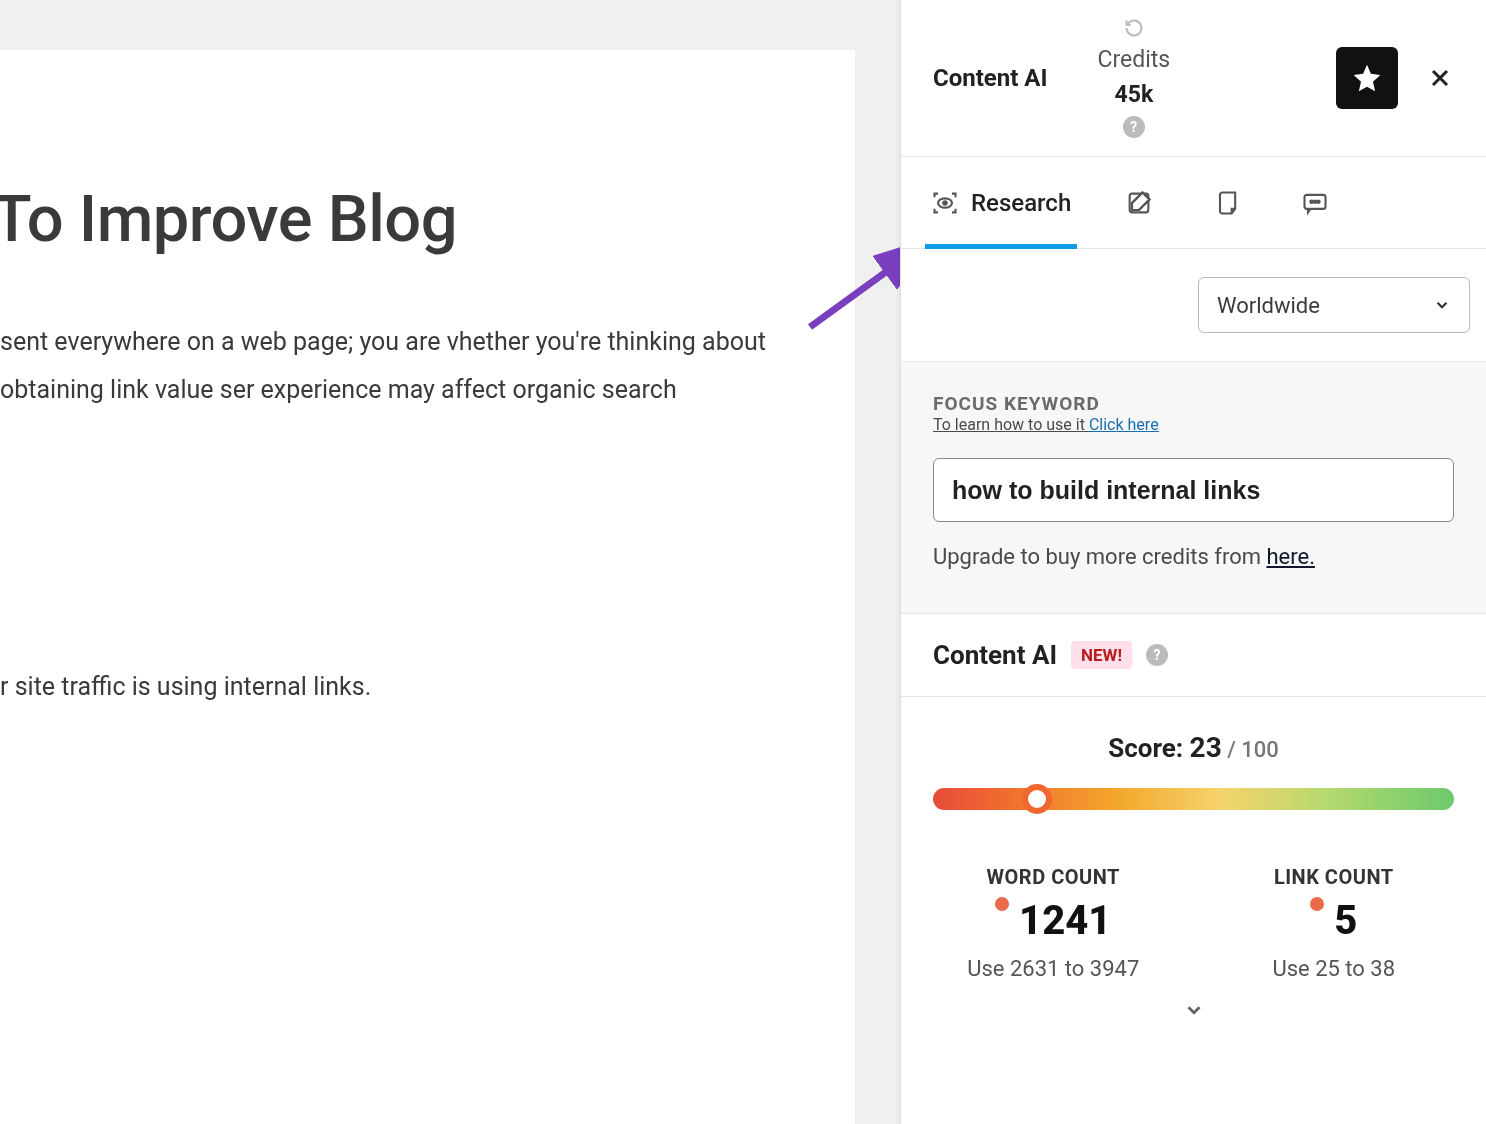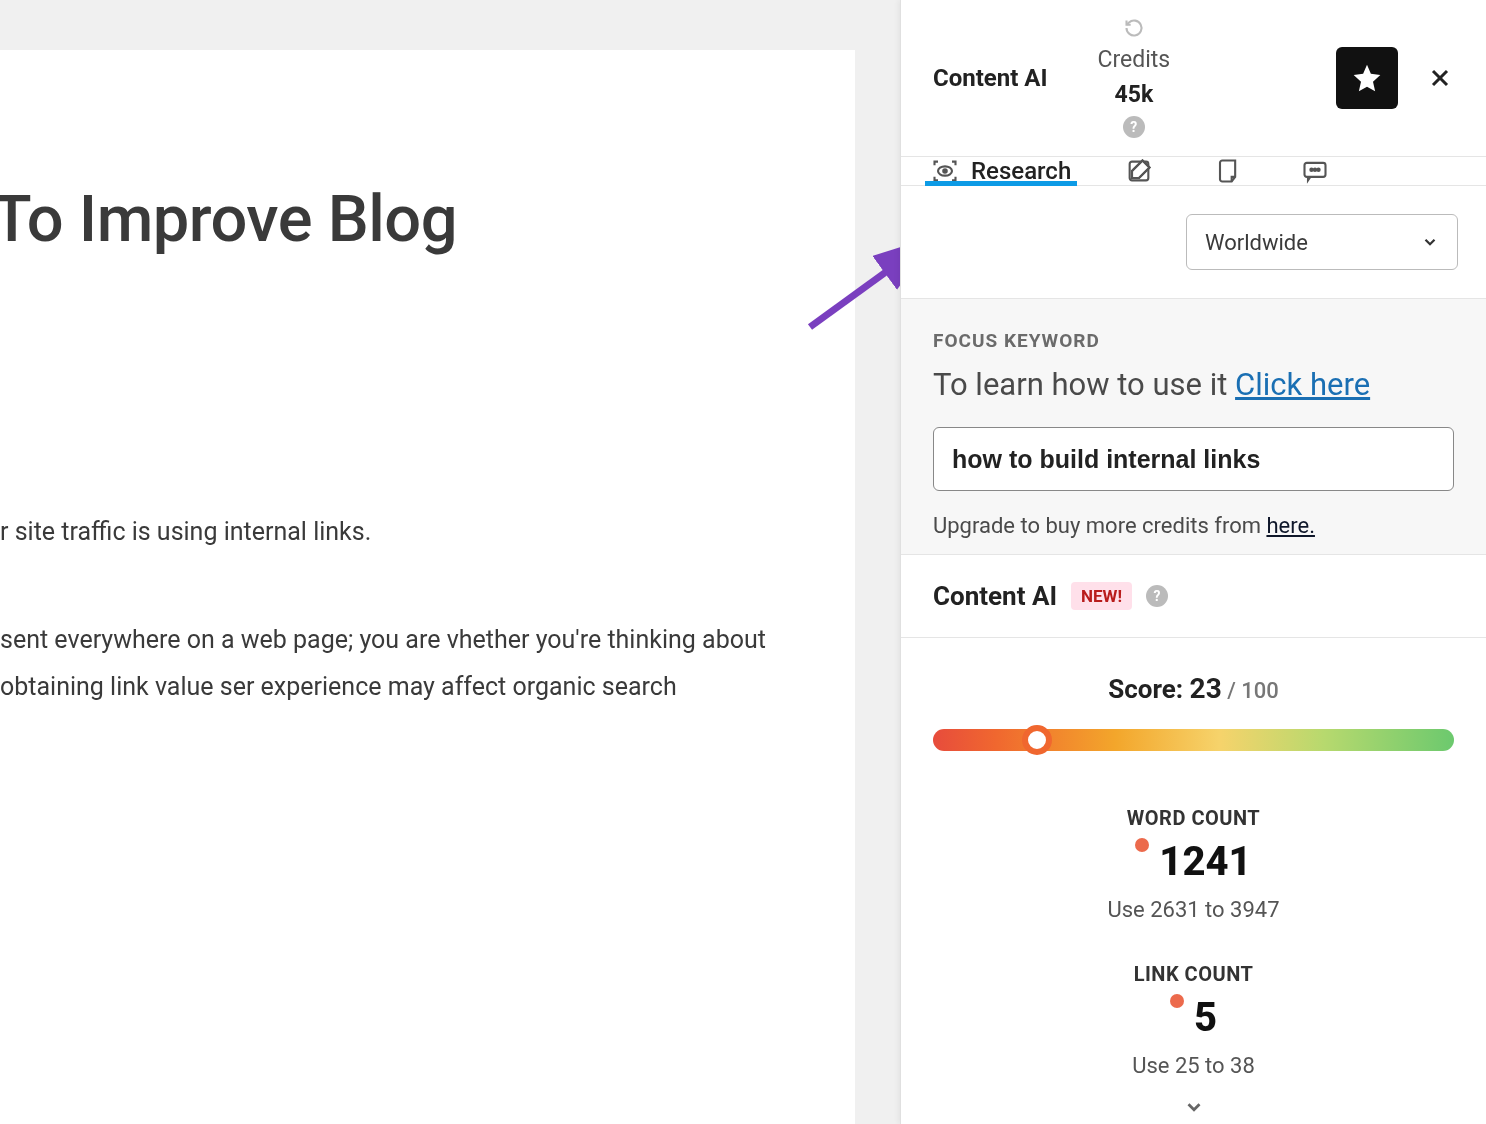--- a/index.html
+++ b/index.html
@@ -153,53 +153,54 @@
     bottom: -1px;
     height: 5px;
     background: #0d9be6;
   }
   .tab-icon-only { width: 40px; justify-content: center; }
 
   
   .region-row {
     display: flex;
     justify-content: flex-end;
-    padding: 28px 28px 28px 28px;
+    padding: 28px 16px 28px 28px;
     border-bottom: 1px solid #e5e5e5;
   }
   .region-select {
     width: 272px;
     height: 56px;
     border: 1px solid #bbb;
     border-radius: 6px;
     display: flex;
     align-items: center;
     justify-content: space-between;
     padding: 0 18px;
     font-size: 22px;
     color: #3a3a3a;
   }
   .region-select svg { width: 18px; height: 18px; color: #333; }
 
   
   .focus-section {
     background: #f7f7f7;
-    padding: 30px 32px 16px 32px;
+    padding: 30px 32px 44px 32px;
     border-bottom: 1px solid #e5e5e5;
   }
   .focus-heading {
     font-size: 19px;
     font-weight: 700;
     color: #6b6b6b;
     letter-spacing: 1px;
   }
   .focus-sub {
-    margin-top: 14px;
-    font-size: 31px;
+    margin-top: 0;
+    font-size: 16px;
     color: #4a4a4a;
+    text-decoration: underline;
   }
   .focus-sub a { color: #1a6fb3; text-decoration: underline; }
   .keyword-input {
     margin-top: 24px;
     width: 100%;
     height: 64px;
     border: 1px solid #888;
     border-radius: 6px;
     background: #fff;
     font-size: 25px;
@@ -271,21 +272,20 @@
     background: #fff;
     border: 6px solid #f0672f;
     border-radius: 50%;
   }
 
   .metrics-row {
     display: flex;
     margin-top: 55px;
     gap: 40px;
     justify-content: space-around;
-    flex-direction: column;
   }
   .metric {
     flex: 1;
     text-align: center;
   }
   .metric-label {
     font-size: 20px;
     font-weight: 700;
     color: #333;
     letter-spacing: 0.5px;
@@ -327,22 +327,22 @@
     top: 222px;
     pointer-events: none;
   }
 </style>
 </head>
 <body>
 
 <div class="main-content">
   <div class="editor-area">
     <h1 class="editor-title">To Improve Blog</h1>
+    <p class="editor-para p2">sent everywhere on a web page; you are vhether you're thinking about obtaining link value ser experience may affect organic search</p>
     <p class="editor-para p1">r site traffic is using internal links.</p>
-    <p class="editor-para p2">sent everywhere on a web page; you are vhether you're thinking about obtaining link value ser experience may affect organic search</p>
   </div>
 </div>
 
 <svg class="arrow" width="160" height="120">
   <defs>
     <marker id="ahead" markerWidth="10" markerHeight="10" refX="8" refY="3" orient="auto">
       <path d="M0,0 L9,3 L0,6 Z" fill="#7a3fbf"></path>
     </marker>
   </defs>
   <line x1="10" y1="105" x2="130" y2="18" stroke="#7a3fbf" stroke-width="7" marker-end="url(#ahead)"></line>

